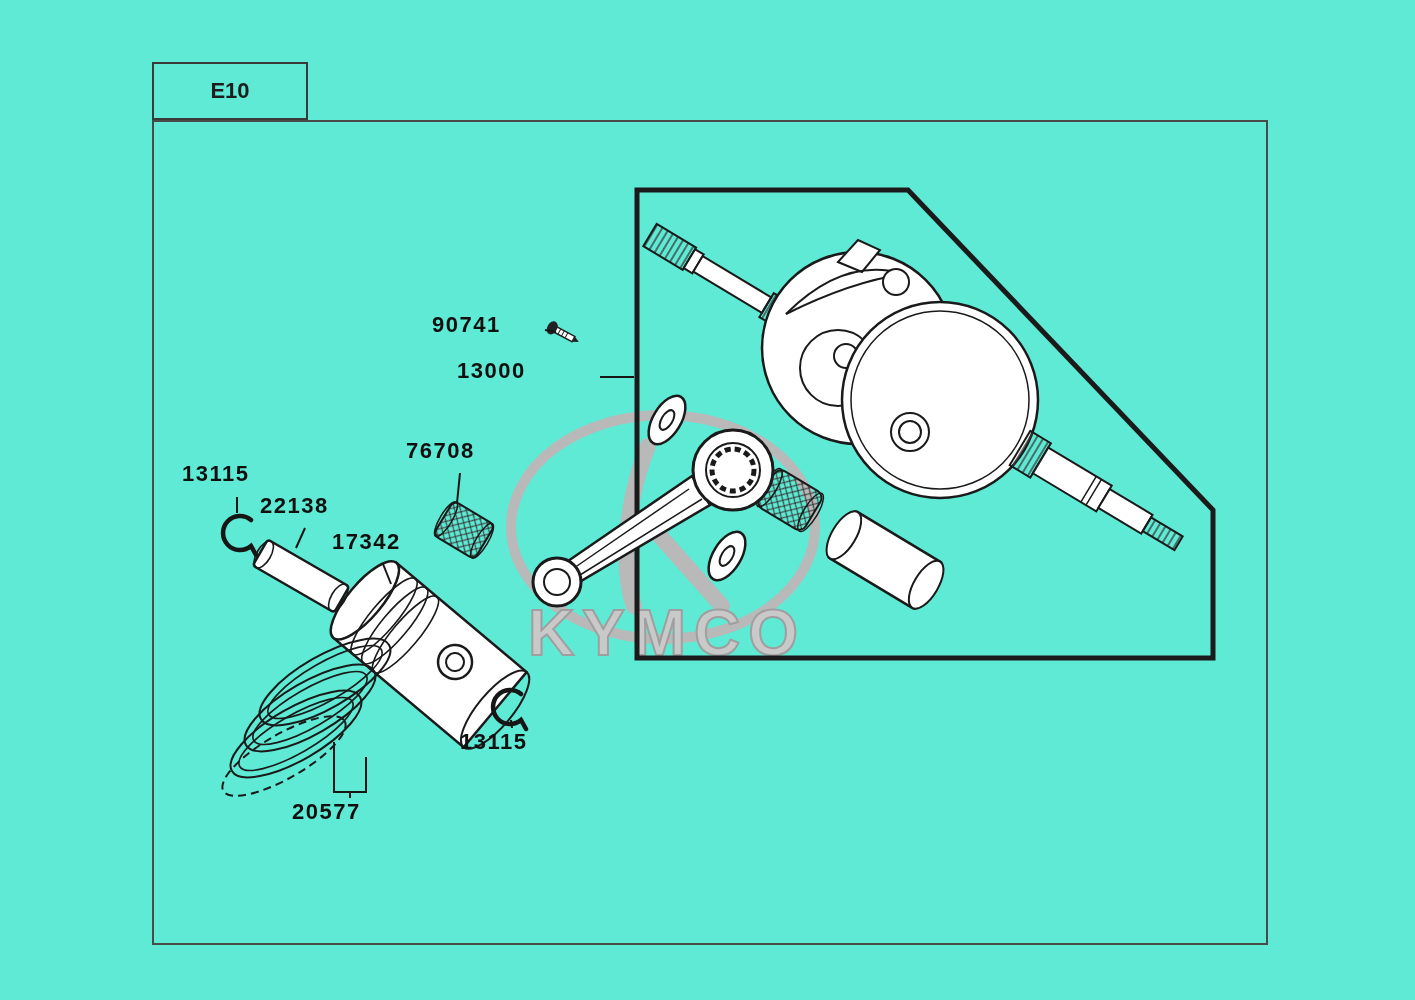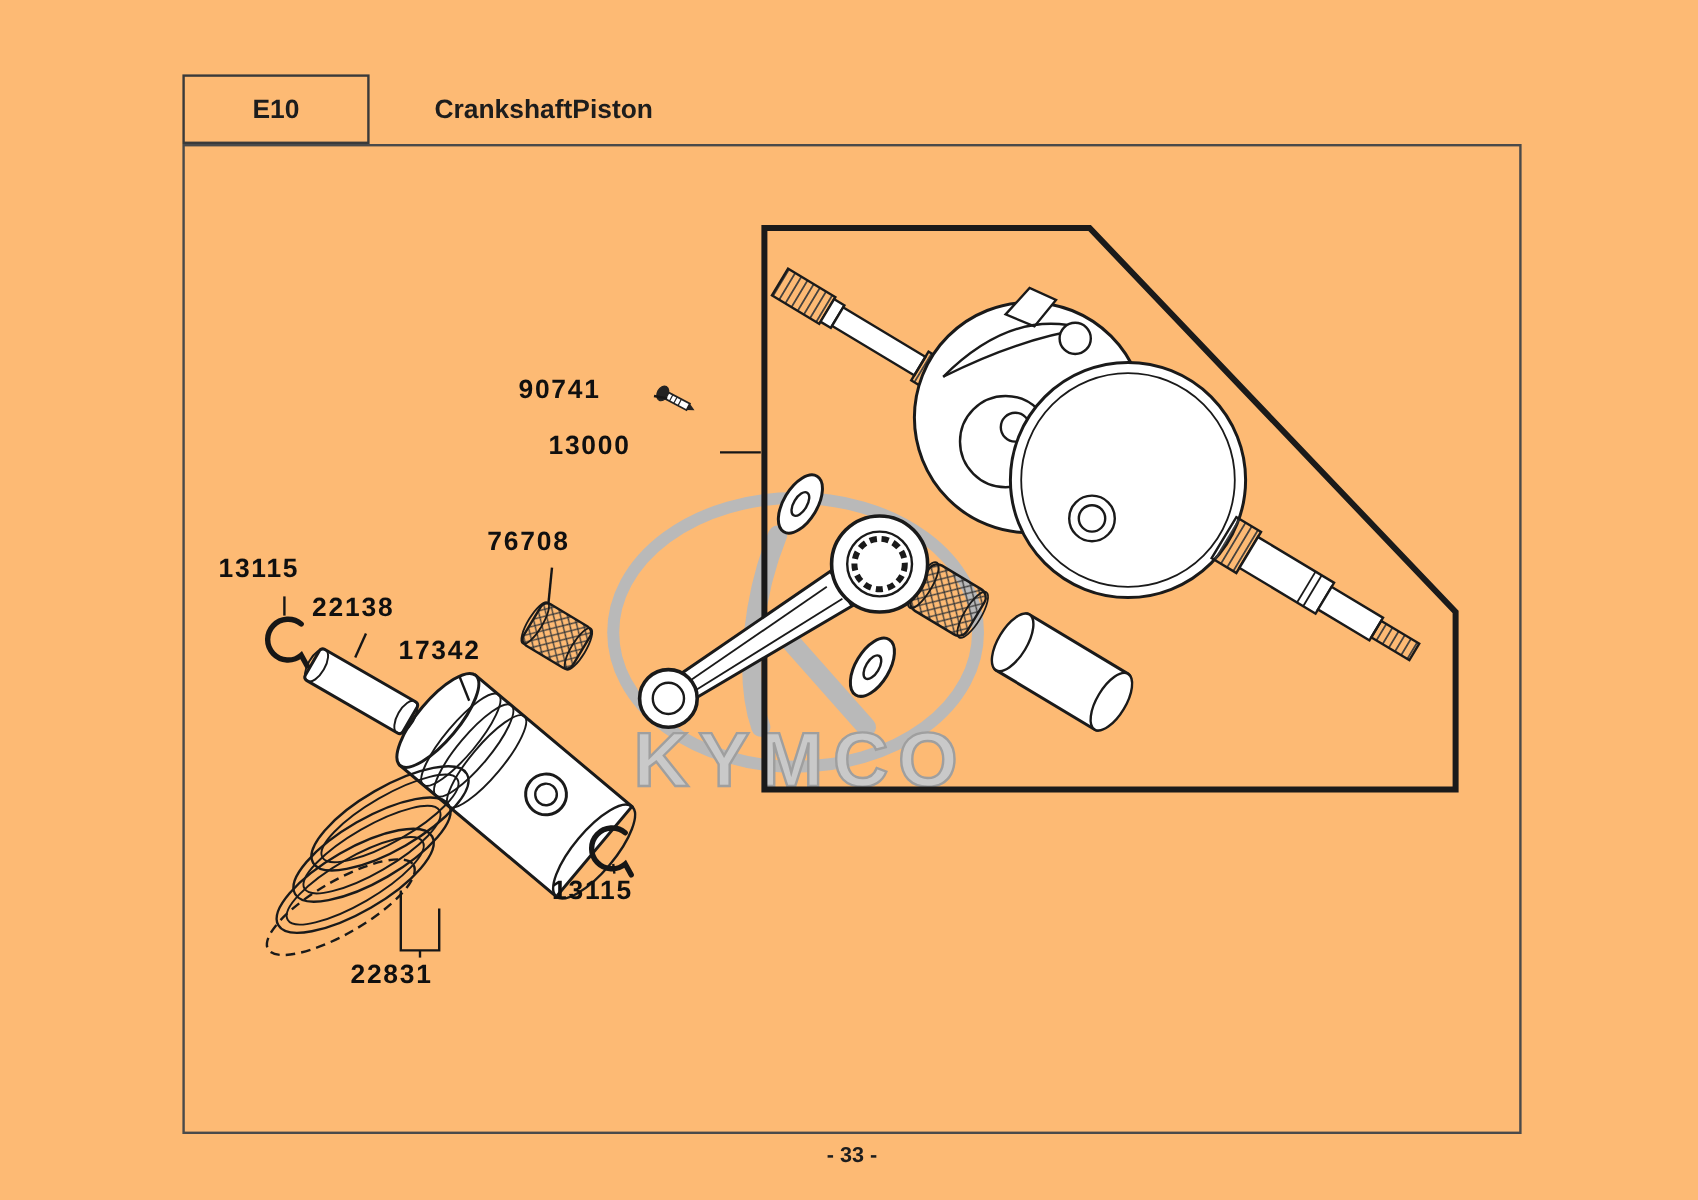--- a/index.html
+++ b/index.html
@@ -1,16 +1,16 @@
 <!DOCTYPE html>
 <html><head>
 <meta charset="utf-8">
 <style>
   html,body{margin:0;padding:0;background:#ffffff;}
-  .page{position:relative;width:1415px;height:1000px;background:#fdba74;
+  .page{position:relative;width:1415px;height:1000px;background:#5eead4;
         font-family:"Liberation Sans",sans-serif;overflow:hidden;}
   .code-box{position:absolute;left:152px;top:62px;width:156px;height:58px;
         border:2px solid #3a3a3a;box-sizing:border-box;display:flex;
         align-items:center;justify-content:center;font-size:22px;font-weight:700;color:#1d1d1d;}
   .doc-title{position:absolute;left:362px;top:62px;height:58px;display:flex;
         align-items:center;font-size:22px;font-weight:700;color:#1d1d1d;}
   .frame{position:absolute;left:152px;top:120px;width:1116px;height:825px;
         border:2px solid #4a4a4a;box-sizing:border-box;}
   svg.art{position:absolute;left:0;top:0;pointer-events:none;}
   .plabel{position:absolute;font-size:22px;font-weight:700;color:#101010;
@@ -19,21 +19,20 @@
         font-size:18px;font-weight:700;color:#1d1d1d;}
 </style>
 </head>
 <body>
 
 <div class="page">
 
   <div class="code-box">
     <span>E10</span>
   </div>
-  <div class="doc-title">CrankshaftPiston</div>
 
   <div class="frame"></div>
 
   <svg class="art" width="1415" height="1000" viewBox="0 0 1415 1000">
     <defs>
       <pattern id="xhatch" width="8" height="8" patternUnits="userSpaceOnUse">
         <path d="M0,8 L8,0 M0,0 L8,8" stroke="#3a3a3a" stroke-width="1.1"></path>
       </pattern>
       <pattern id="threads" width="6" height="14" patternUnits="userSpaceOnUse">
         <path d="M3,0 L3,14" stroke="#3a3a3a" stroke-width="1.4"></path>
@@ -180,17 +179,16 @@
     </g>
   </svg>
 
   <div class="plabel" style="left:432px;top:314px">90741</div>
   <div class="plabel" style="left:457px;top:360px">13000</div>
   <div class="plabel" style="left:406px;top:440px">76708</div>
   <div class="plabel" style="left:182px;top:463px">13115</div>
   <div class="plabel" style="left:260px;top:495px">22138</div>
   <div class="plabel" style="left:332px;top:531px">17342</div>
   <div class="plabel" style="left:460px;top:731px">13115</div>
-  <div class="plabel" style="left:292px;top:801px">22831</div>
+  <div class="plabel" style="left:292px;top:801px">20577</div>
 
-  <div class="footer">- 33 -</div>
 
 </div>
 
 </body></html>

